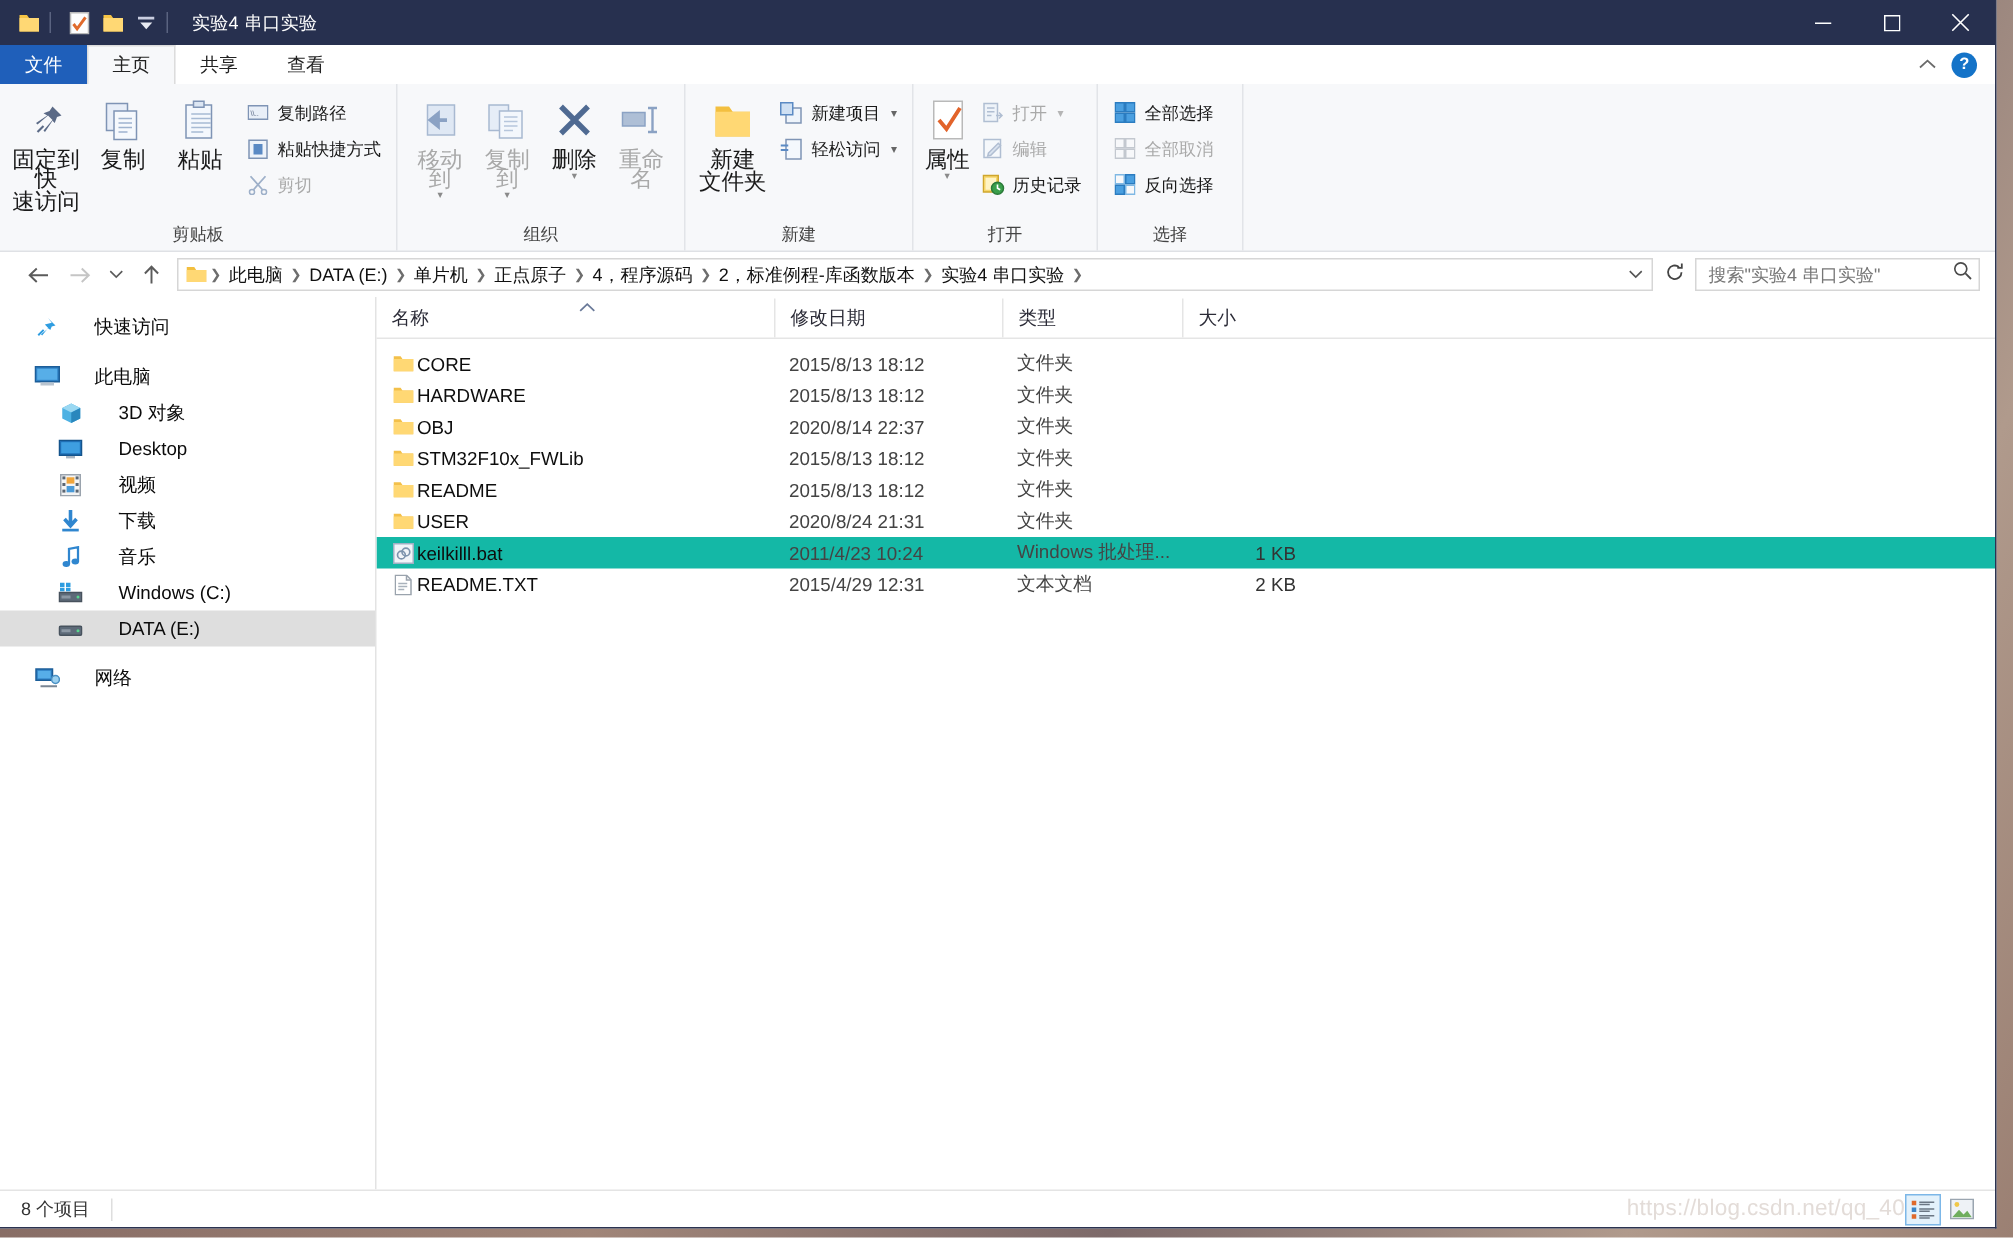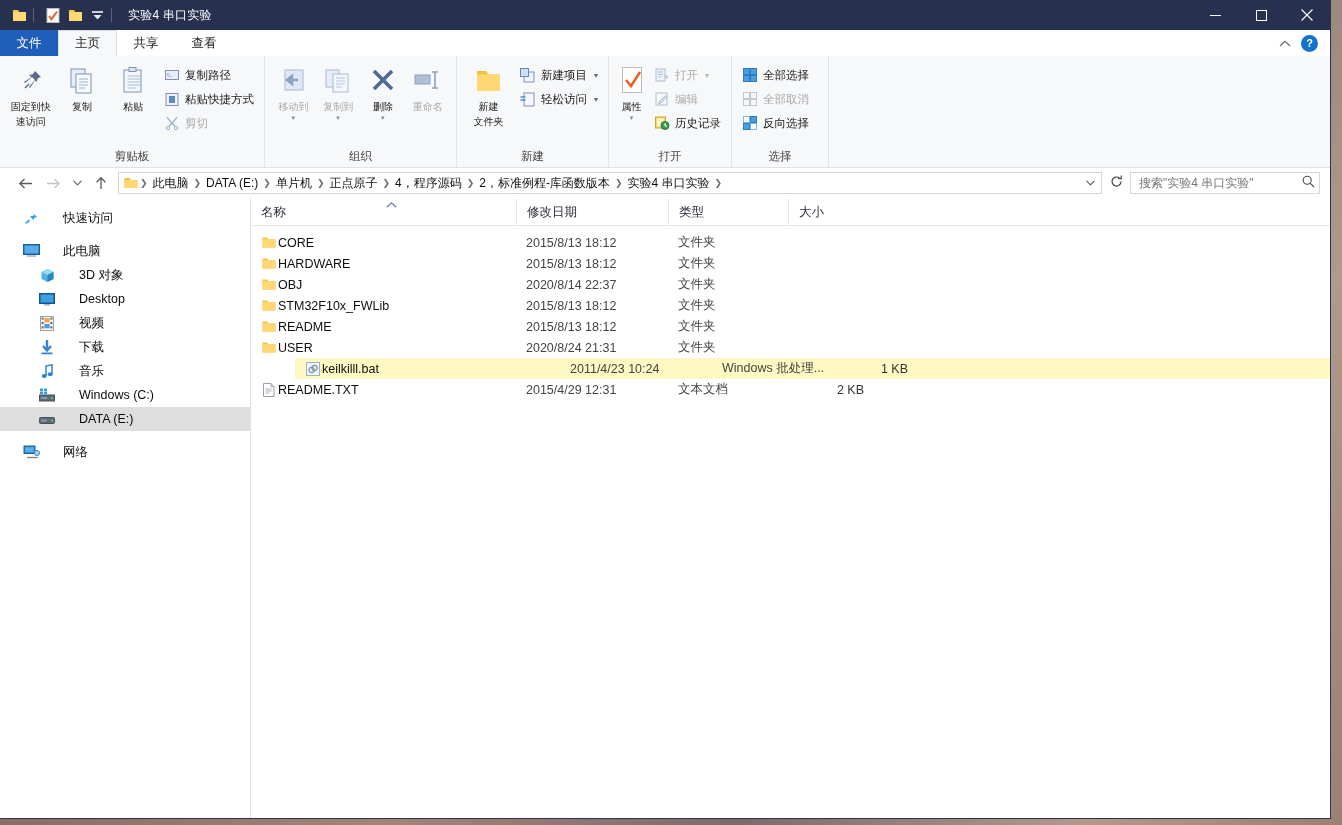--- a/index.html
+++ b/index.html
@@ -69,21 +69,21 @@
   }
   .rgroup-body { flex: 1; display: flex; align-items: flex-start; padding: 4px 6px 0 6px; gap: 2px; }
   .rgroup-label {
     height: 22px; font-size: 11.5px; color: #444; text-align: right;
     display: flex; align-items: center; justify-content: center;
   }
   .bigbtn {
     width: 56px; display: flex; flex-direction: column; align-items: center;
     padding-top: 4px; gap: 2px; text-align: center;
   }
-  .bigbtn .lbl { font-size: 10px; color: #1a1a1a; line-height: 13px; }
+  .bigbtn .lbl { font-size: 15px; color: #1a1a1a; line-height: 13px; }
   .bigbtn .lbl.dim { color: #a9a9a9; }
   .bigbtn .ico { height: 34px; display: flex; align-items: center; justify-content: center; }
   .smallcol { display: flex; flex-direction: column; padding-top: 4px; gap: 2px; }
   .smallbtn {
     display: flex; align-items: center; gap: 5px; height: 22px; padding: 0 4px;
     font-size: 11.5px; color: #1a1a1a; white-space: nowrap;
   }
   .smallbtn.dim { color: #a9a9a9; }
   .smallbtn .ico { width: 16px; height: 16px; display: flex; align-items: center; justify-content: center; }
   .caret { font-size: 8px; color: #666; margin-left: 2px; }
@@ -139,21 +139,21 @@
   .col {
     font-size: 12.5px; color: #2b2b37; height: 26px; display: flex; align-items: center;
     padding-left: 10px; border-left: 1px solid #e5e5e5; position: relative;
   }
   .col:first-child { border-left: none; }
   .sort-ind {
     position: absolute; top: 2px; left: 135px; font-size: 9px; color: #6a7a99; line-height: 9px;
   }
   .rows { flex: 1; overflow: hidden; padding-top: 6px; }
   .row { height: 21px; display: flex; align-items: center; font-size: 12.5px; color: #0d0d0d; }
-  .row.sel { background: #fef9c3; margin-left: 44px; }
+  .row.sel { background: #14b8a6; }
   .cell { padding-left: 10px; display: flex; align-items: center; gap: 1px; white-space: nowrap; overflow: hidden; }
   .cell.date, .cell.type { color: #444; }
   .cell.size { justify-content: flex-end; padding-right: 14px; color: #333; }
   .cell .ico { width: 16px; height: 16px; display: flex; align-items: center; justify-content: center; flex: none; }
 
   
   .statusbar {
     height: 25px; flex: none; border-top: 1px solid #e4e4e4; background: #fff;
     display: flex; align-items: center; padding: 0 4px 0 14px; position: relative;
   }
@@ -822,14 +822,36 @@
           </div>
           <div class="cell date" style="width:152px">2015/4/29 12:31</div>
           <div class="cell type" style="width:120px">文本文档</div>
           <div class="cell size" style="width:90px">2 KB</div>
         </div>
 
       </div>
     </div>
   </div>
 
+  <div class="statusbar">
+    <div class="status-text">8 个项目</div>
+    <div class="status-sep"></div>
+    <div class="watermark">https://blog.csdn.net/qq_40</div>
+    <div class="status-right">
+      <div class="viewbtn active">
+        <svg width="16" height="14" viewBox="0 0 16 14">
+            <rect x="0.5" y="1.5" width="3" height="3" fill="#e06a2b"></rect>
+            <rect x="0.5" y="6" width="3" height="3" fill="#3d85c6"></rect>
+            <rect x="0.5" y="10.5" width="3" height="3" fill="#e06a2b"></rect>
+            <path d="M5.5 2.5h10M5.5 4h7M5.5 7h10M5.5 8.5h7M5.5 11.5h10M5.5 13h7" stroke="#6b7784"></path>
+          </svg>
+      </div>
+      <div class="viewbtn">
+        <svg width="16" height="14" viewBox="0 0 16 14">
+            <rect x="0.5" y="0.5" width="15" height="13" fill="#eef2f6" stroke="#9aa5b0"></rect>
+            <path d="M1.5 12.5l4.5-5 3 3.2 2.5-2.5 3 4.3z" fill="#6fae5e"></path>
+            <circle cx="4.6" cy="4" r="1.6" fill="#f0c849"></circle>
+          </svg>
+      </div>
+    </div>
+  </div>
 
 </div>
 
 </body></html>

